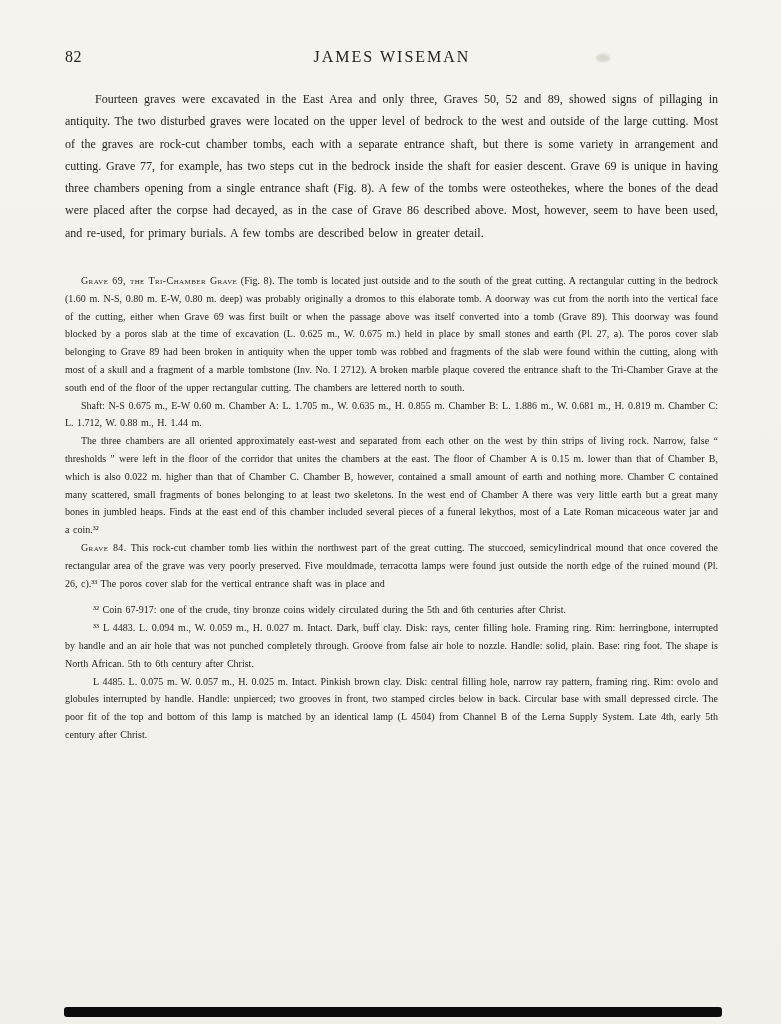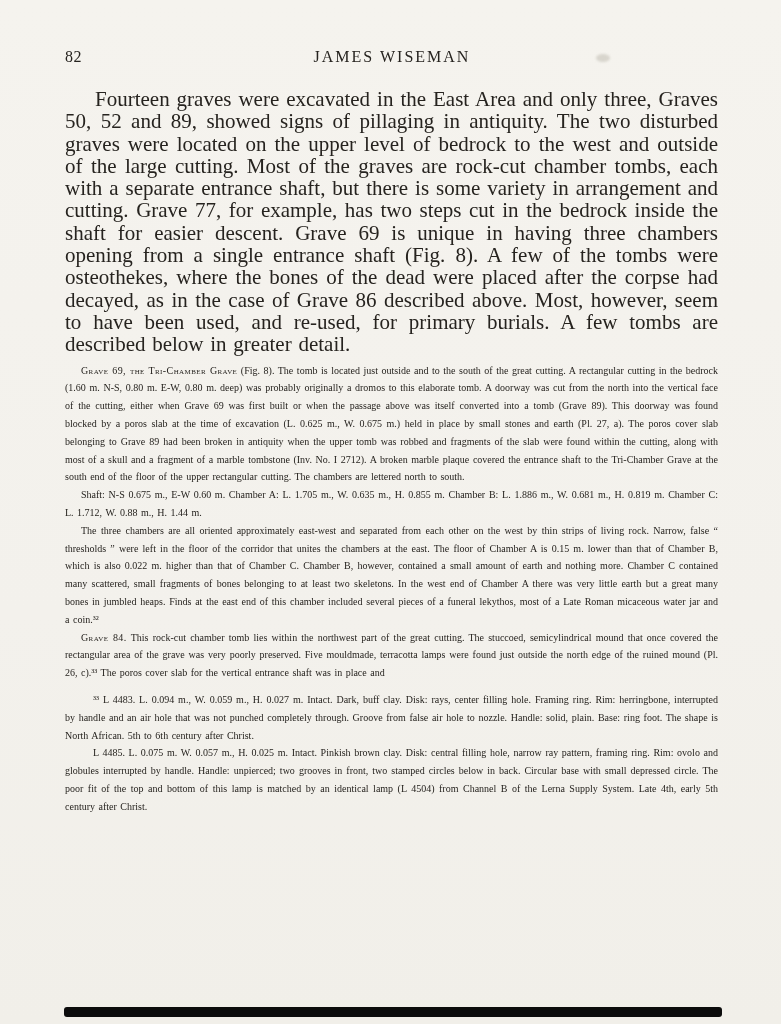--- a/index.html
+++ b/index.html
@@ -43,24 +43,24 @@
     position: absolute;
     top: 88px;
     left: 65px;
     width: 653px;
   }
   p {
     margin: 0;
     text-align: justify;
   }
   .main {
-    font-size: 21px;
+    font-size: 12px;
     line-height: 22.3px;
     word-spacing: 1.5px;
-    margin-bottom: 6px;
+    margin-bottom: 28px;
   }
   .small {
     font-size: 10px;
     line-height: 17.8px;
     word-spacing: 1px;
   }
   .indent    { text-indent: 30px; }
   .indent-sm { text-indent: 16px; }
   .indent-fn { text-indent: 28px; }
   .smallcaps {
@@ -112,20 +112,21 @@
     <p class="small indent-sm">Shaft: N-S 0.675 m., E-W 0.60 m. Chamber A: L. 1.705 m., W. 0.635 m., H. 0.855 m. Chamber B: L. 1.886 m., W. 0.681 m., H. 0.819 m. Chamber C: L. 1.712, W. 0.88 m., H. 1.44 m.</p>
 
     <p class="small indent-sm">The three chambers are all oriented approximately east-west and separated from each other on the west by thin strips of living rock. Narrow, false “ thresholds ” were left in the floor of the corridor that unites the chambers at the east. The floor of Chamber A is 0.15 m. lower than that of Chamber B, which is also 0.022 m. higher than that of Chamber C. Chamber B, however, contained a small amount of earth and nothing more. Chamber C contained many scattered, small fragments of bones belonging to at least two skeletons. In the west end of Chamber A there was very little earth but a great many bones in jumbled heaps. Finds at the east end of this chamber included several pieces of a funeral lekythos, most of a Late Roman micaceous water jar and a coin.³²</p>
 
     <p class="small indent-sm">
       <span class="smallcaps">Grave 84.</span>
       <span>This rock-cut chamber tomb lies within the northwest part of the great cutting. The stuccoed, semicylindrical mound that once covered the rectangular area of the grave was very poorly preserved. Five mouldmade, terracotta lamps were found just outside the north edge of the ruined mound (Pl. 26, c).³³ The poros cover slab for the vertical entrance shaft was in place and</span>
     </p>
 
     <div class="footnotes">
+      <p class="small indent-fn">³² Coin 67-917: one of the crude, tiny bronze coins widely circulated during the 5th and 6th centuries after Christ.</p>
       <p class="small indent-fn">³³ L 4483. L. 0.094 m., W. 0.059 m., H. 0.027 m. Intact. Dark, buff clay. Disk: rays, center filling hole. Framing ring. Rim: herringbone, interrupted by handle and an air hole that was not punched completely through. Groove from false air hole to nozzle. Handle: solid, plain. Base: ring foot. The shape is North African. 5th to 6th century after Christ.</p>
       <p class="small indent-fn">L 4485. L. 0.075 m. W. 0.057 m., H. 0.025 m. Intact. Pinkish brown clay. Disk: central filling hole, narrow ray pattern, framing ring. Rim: ovolo and globules interrupted by handle. Handle: unpierced; two grooves in front, two stamped circles below in back. Circular base with small depressed circle. The poor fit of the top and bottom of this lamp is matched by an identical lamp (L 4504) from Channel B of the Lerna Supply System. Late 4th, early 5th century after Christ.</p>
     </div>
 
   </div>
 
   <div class="scan-smudge"></div>
   <div class="scan-bar"></div>
 
 </div>

